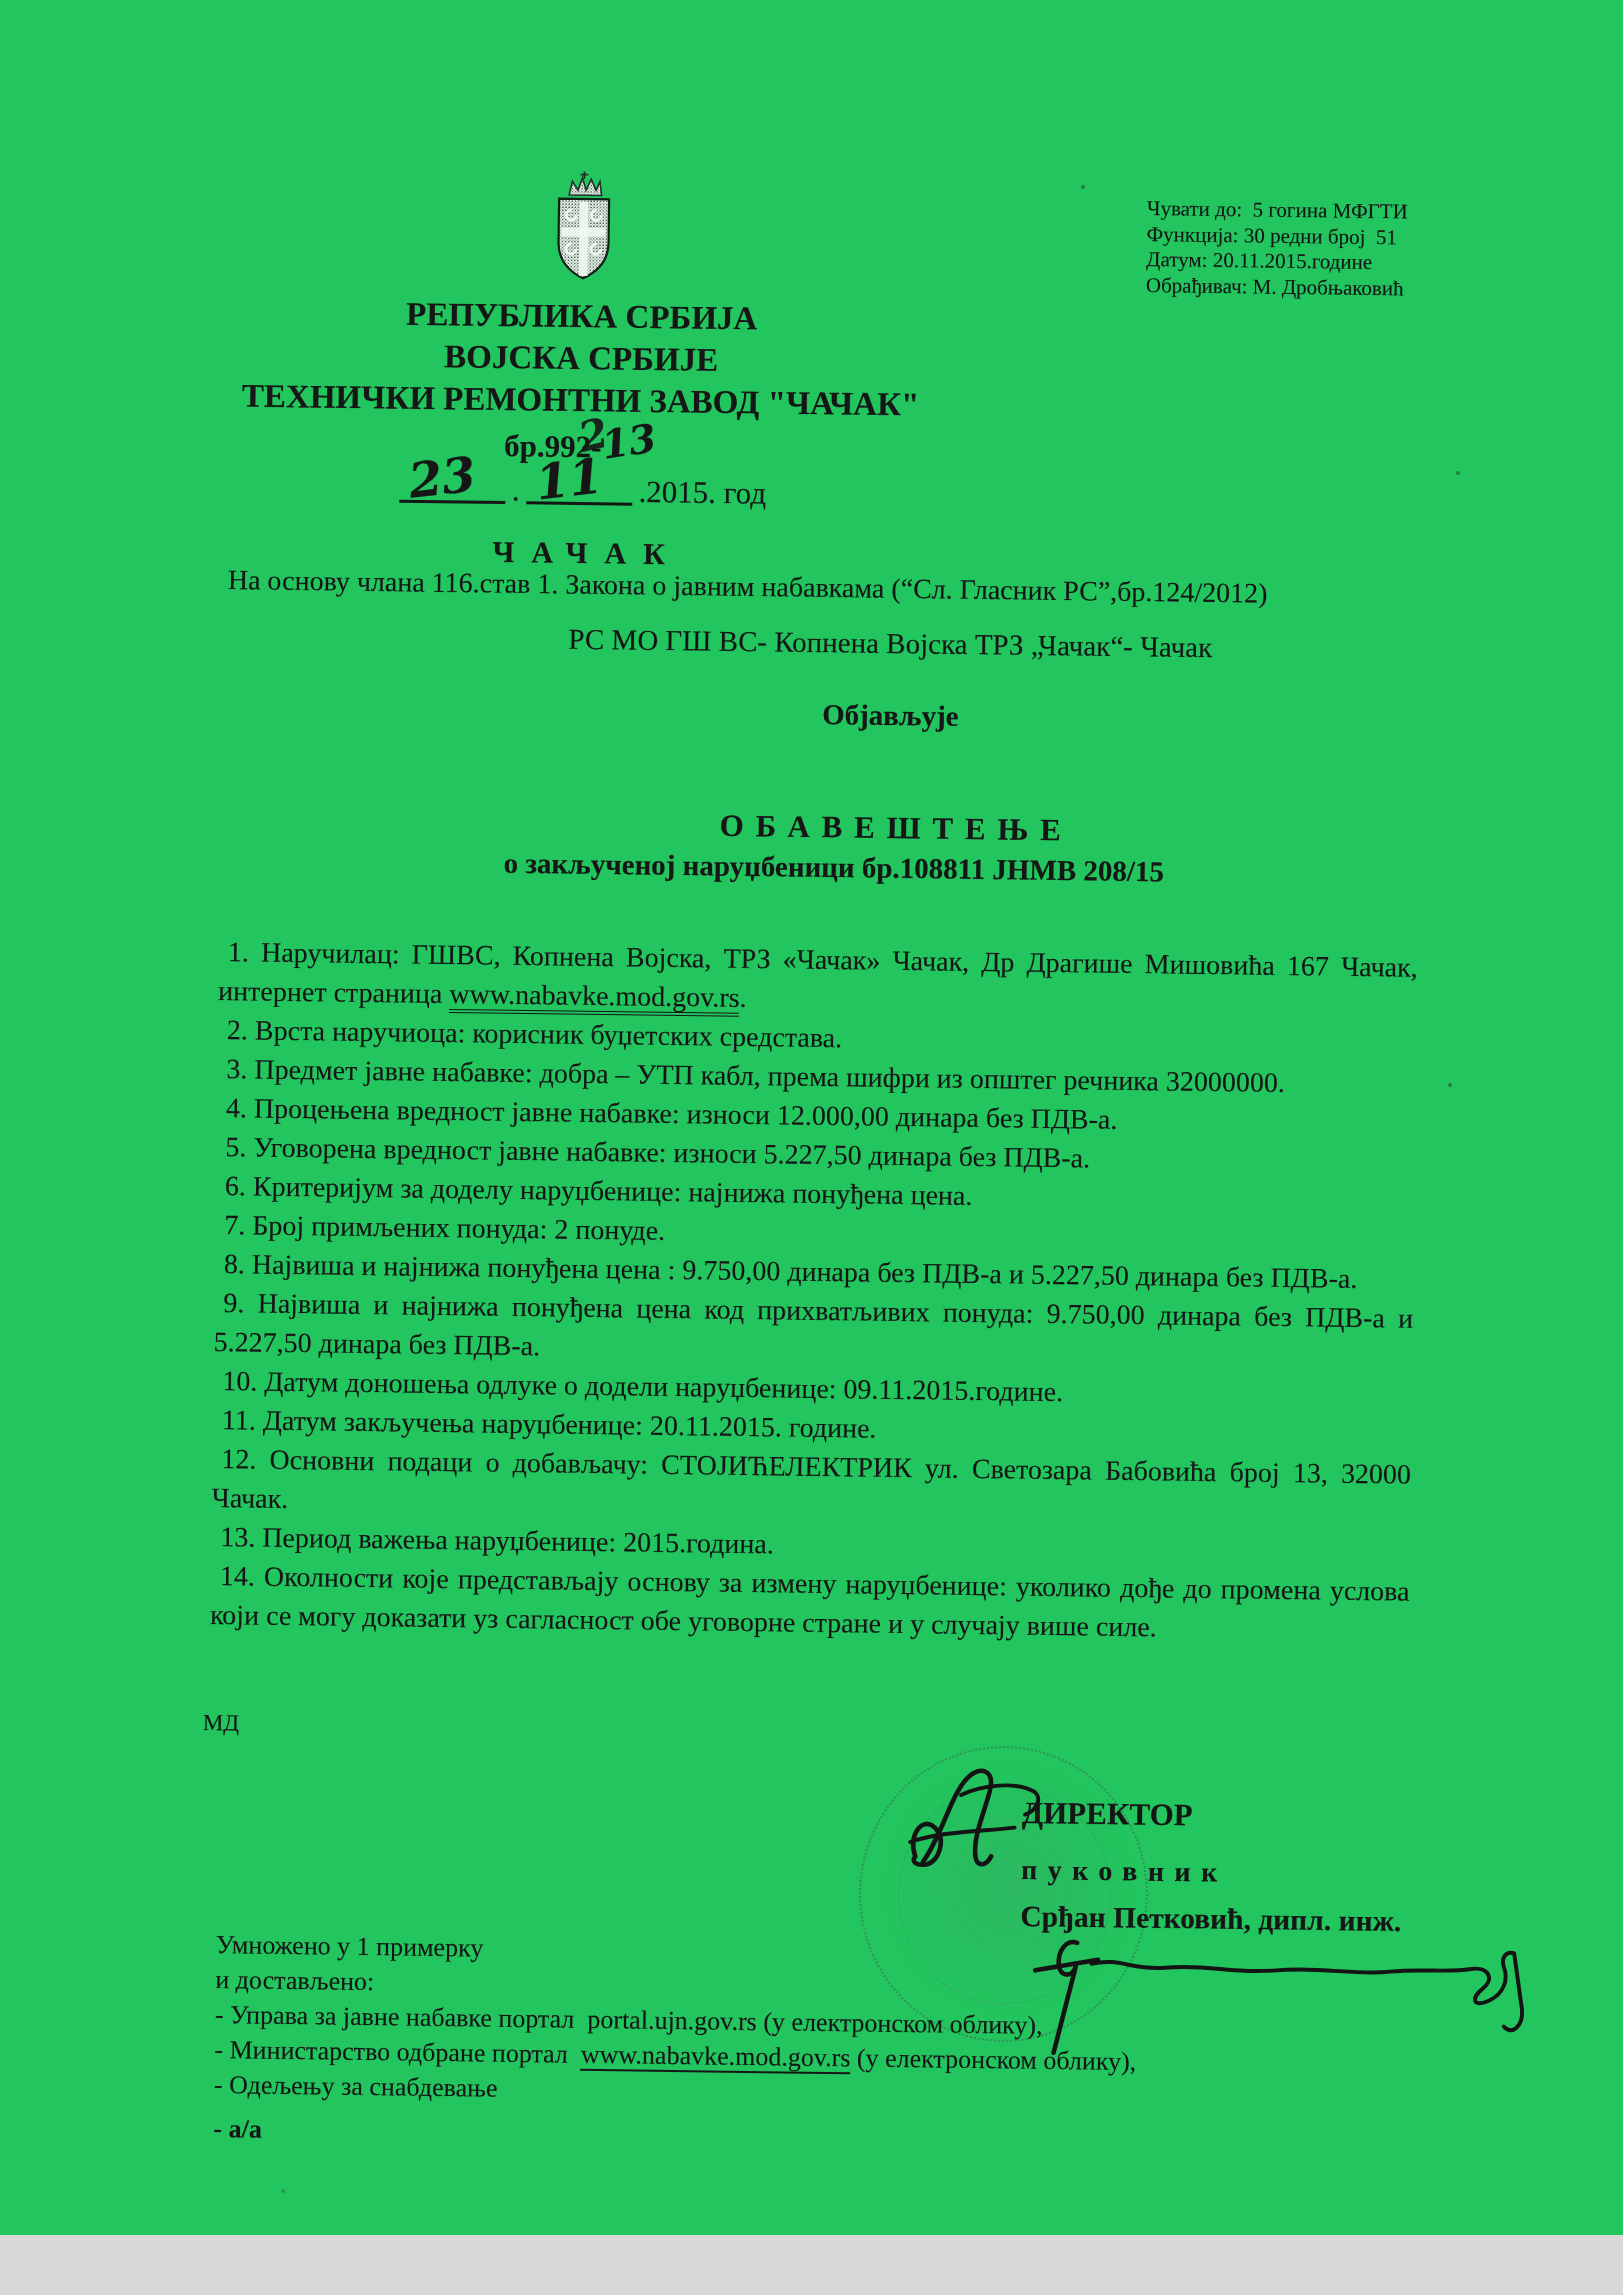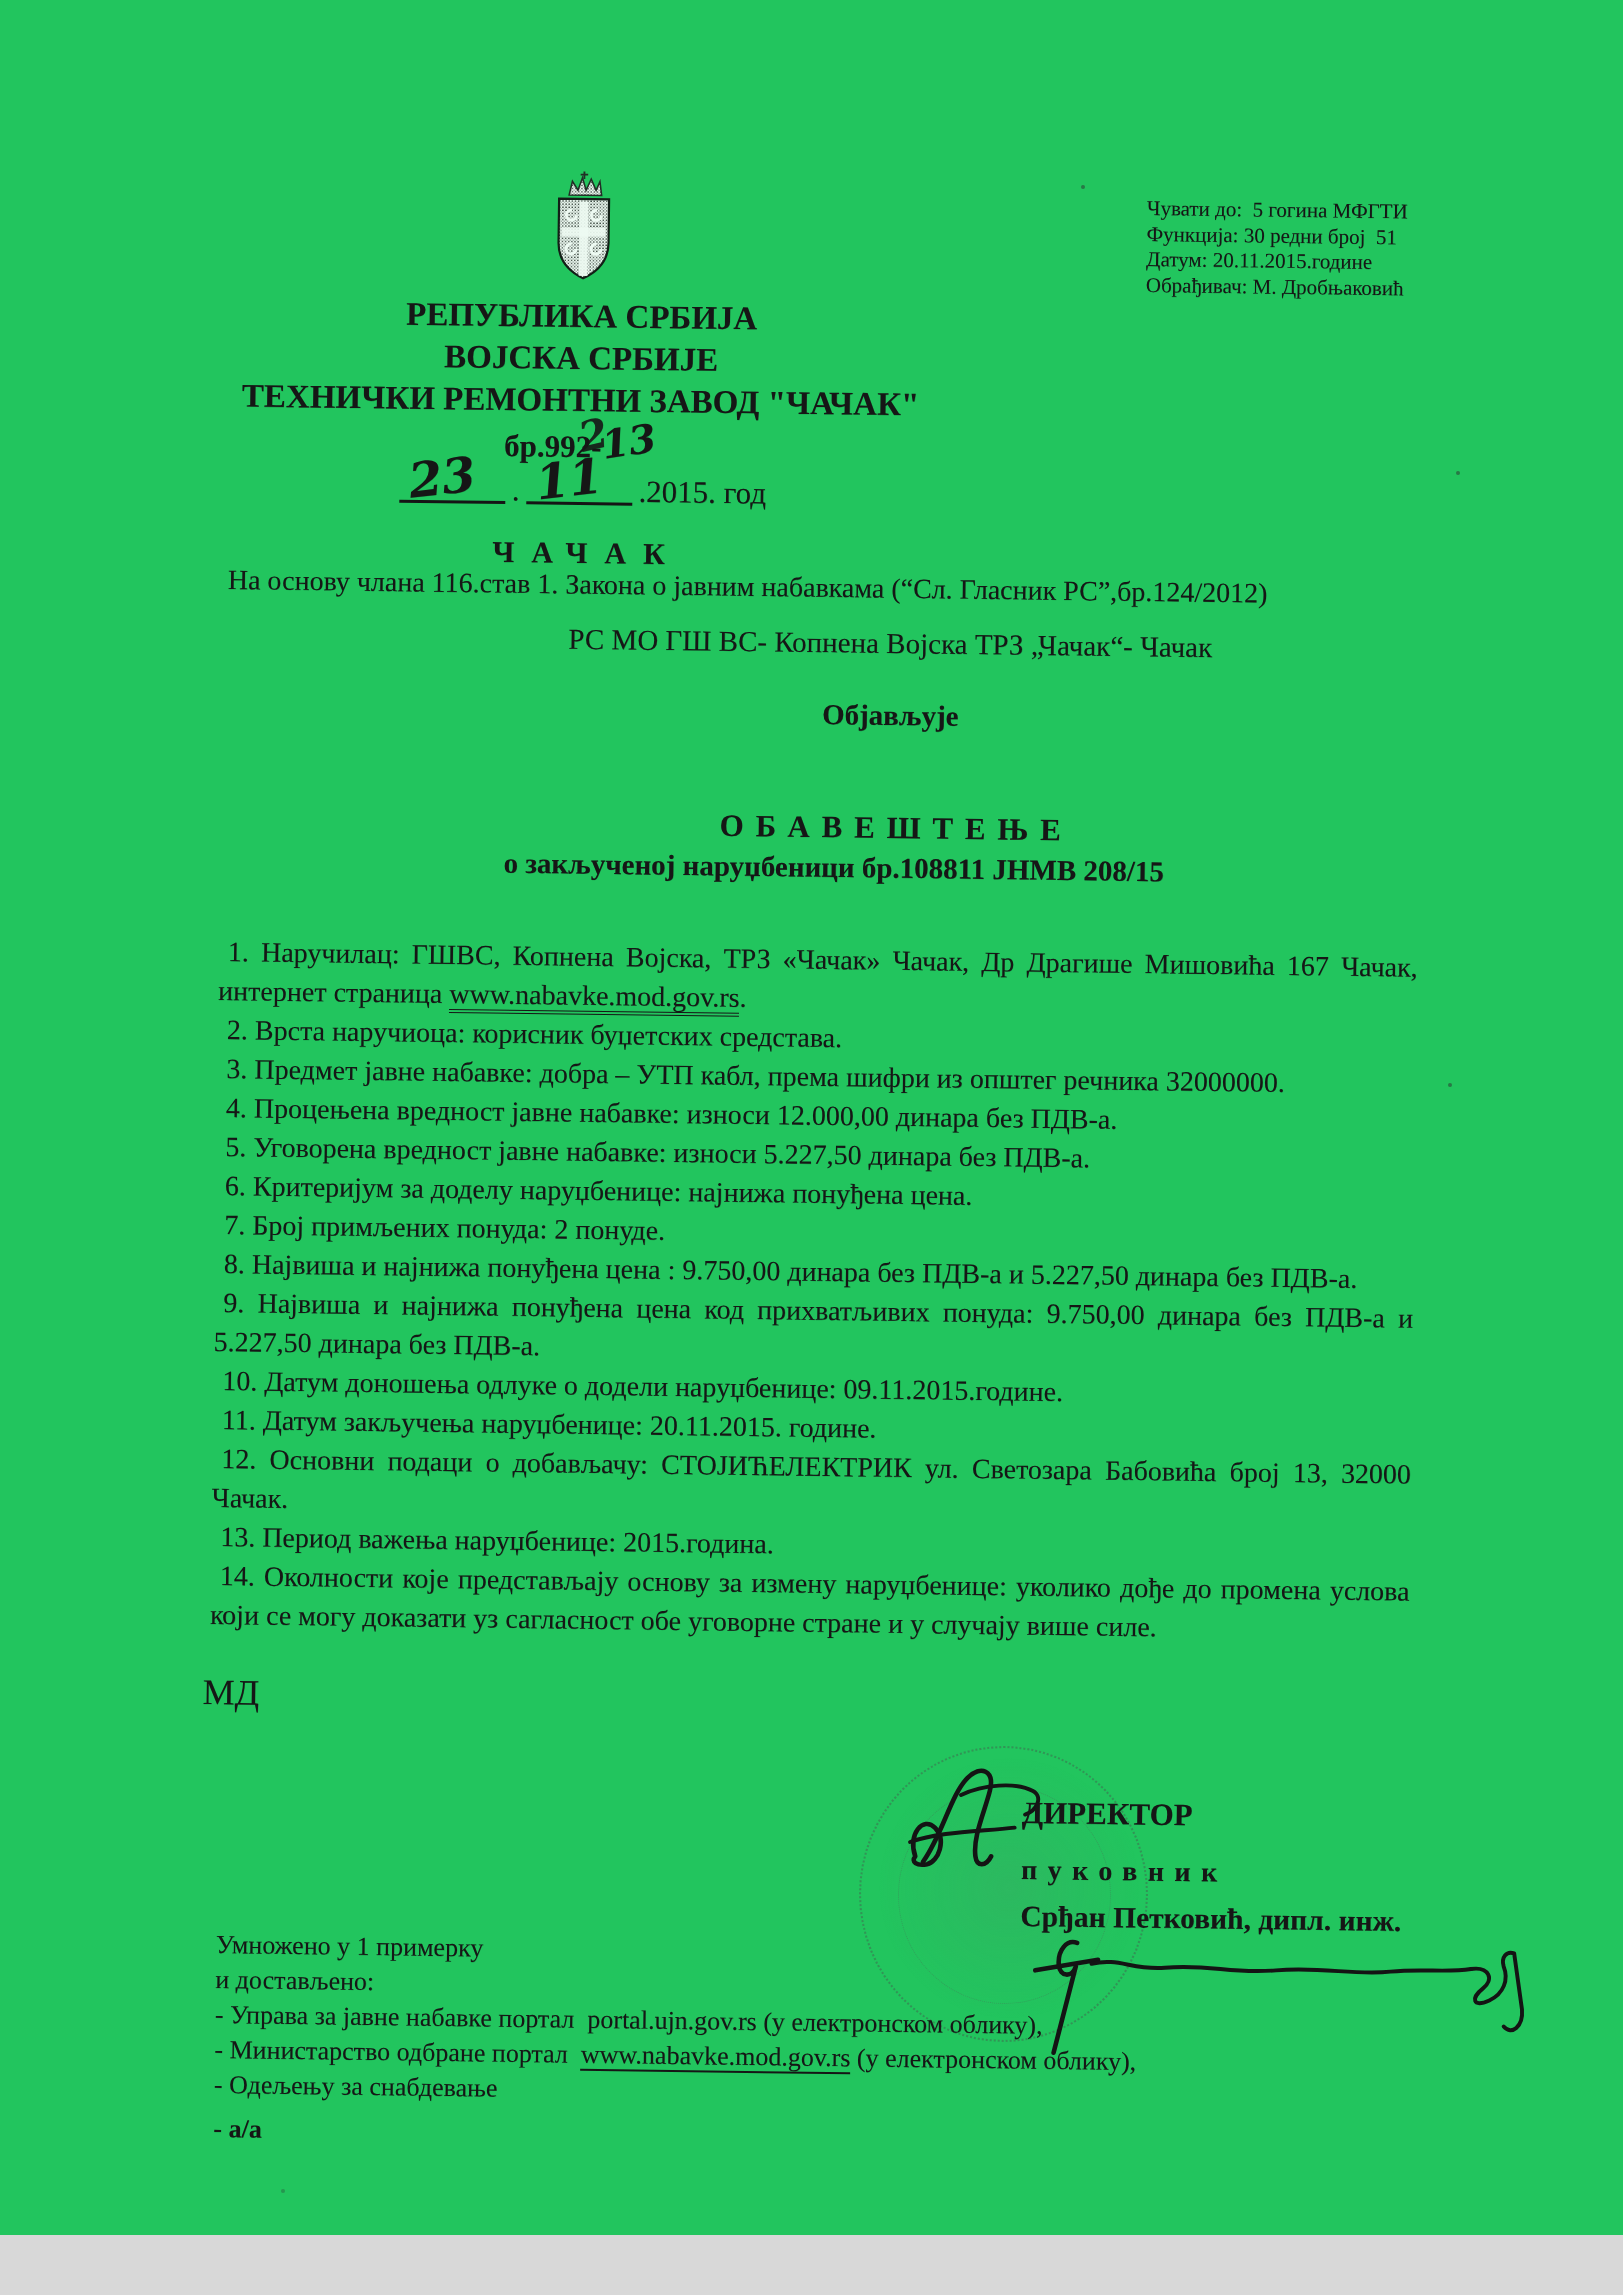--- a/index.html
+++ b/index.html
@@ -36,21 +36,21 @@
   .pub{position:absolute;left:275px;top:699px;width:1231px;text-align:center;font-size:29px;font-weight:700;}
   .title{position:absolute;left:275px;top:810px;width:1231px;text-align:center;font-size:31px;
          font-weight:700;letter-spacing:11.8px;text-indent:11.8px;}
   .subtitle{position:absolute;left:196px;top:851px;width:1276px;text-align:center;font-size:29px;font-weight:700;}
 
   .list{position:absolute;left:219px;top:932px;width:1199px;font-size:28px;line-height:39px;text-align:justify;}
   .list p{margin:0;text-indent:9.2px;}
   .u-double{border-bottom:4.6px double #161616;}
   .u-single{border-bottom:2px solid #161616;}
 
-  .md{position:absolute;left:203px;top:1671px;font-size:36px;}
+  .md{position:absolute;left:203px;top:1710px;font-size:23px;}
 
   .stamp{position:absolute;left:859px;top:1746px;width:285px;height:292px;border-radius:50%;
          border:2px dotted rgba(75,75,75,.40);
          background:radial-gradient(circle at 52% 48%, rgba(110,110,110,.14) 0%, rgba(255,255,255,0) 62%);
          filter:blur(0.4px);pointer-events:none;}
   .stamp::after{content:"";position:absolute;left:13%;top:13%;width:74%;height:74%;border-radius:50%;
          border:1.3px dotted rgba(85,85,85,.30);}
 
   .sig{position:absolute;left:1022px;top:1795px;width:497px;}
   .sig .role{font-size:31px;font-weight:700;line-height:35px;}

